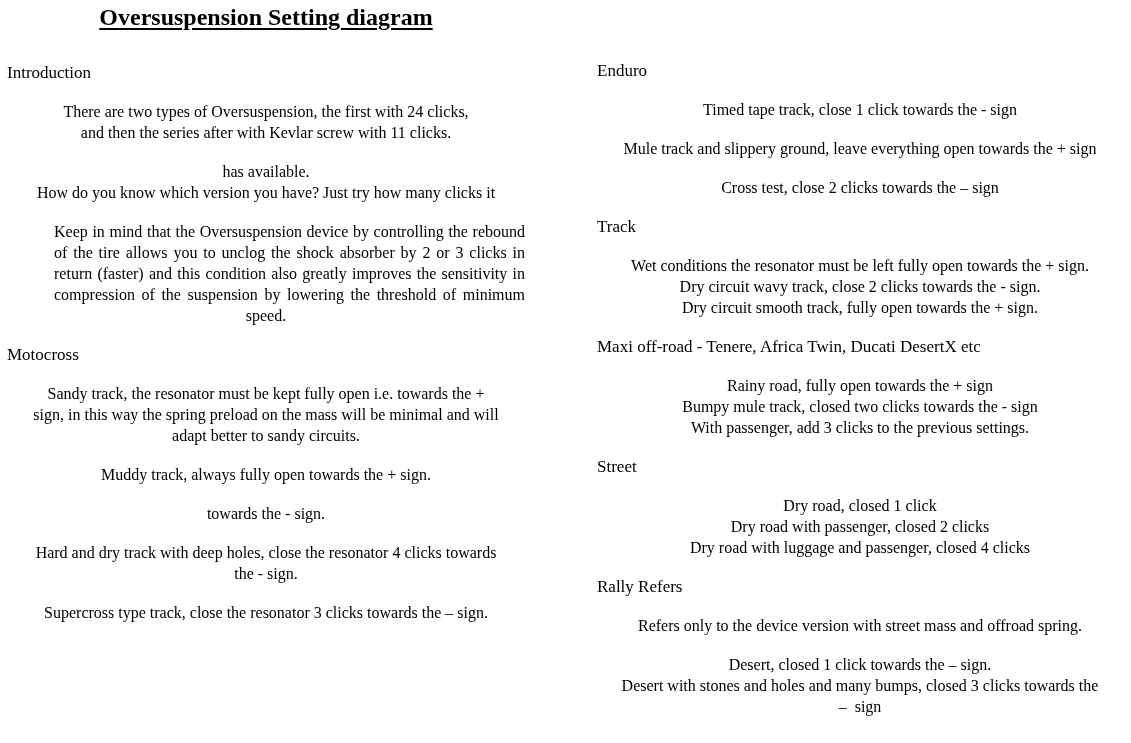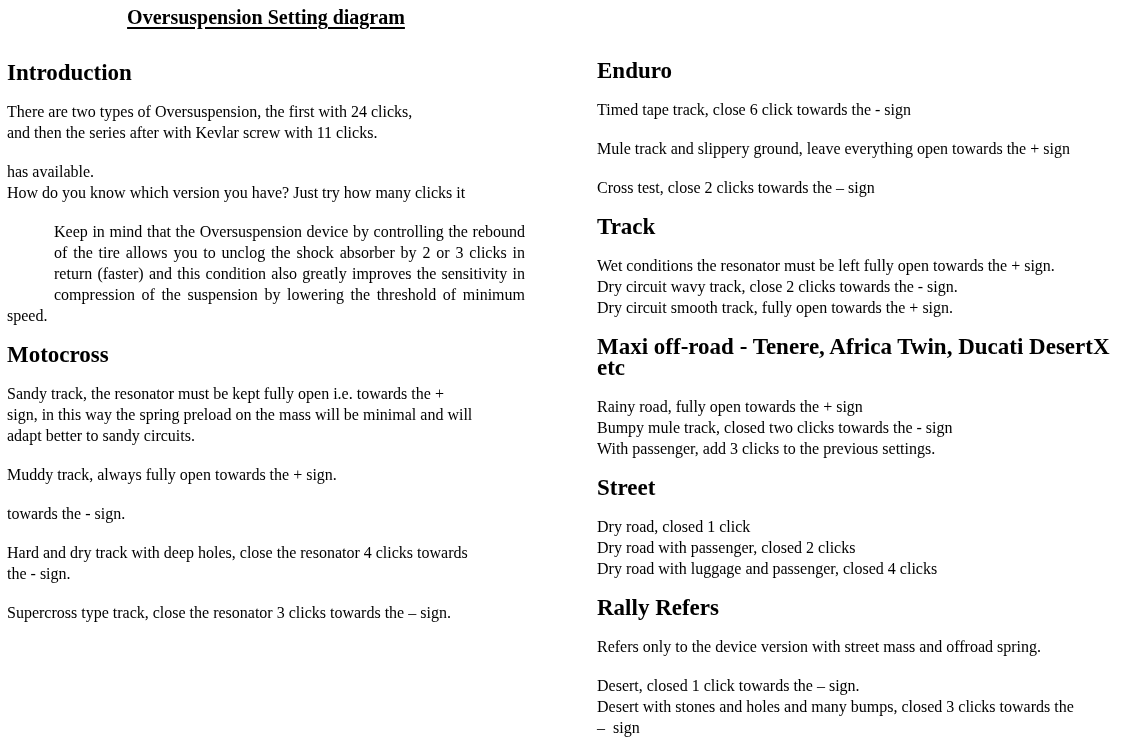--- a/index.html
+++ b/index.html
@@ -25,40 +25,41 @@
     width: 518px;
     margin-right: 72px;
     flex: 0 0 auto;
   }
   .col-right {
     width: 526px;
     flex: 0 0 auto;
   }
   .doc-title {
     margin: 5px 0 0 0;
-    font-size: 20px;
+    font-size: 24px;
     font-weight: bold;
     line-height: 24px;
     text-align: center;
     text-decoration: underline;
     text-decoration-thickness: 2px;
     text-underline-offset: 3px;
   }
   .hd {
     margin: 18px 0 0 0;
-    font-size: 23px;
-    font-weight: bold;
+    font-size: 17px;
+    font-weight: normal;
     line-height: 21px;
   }
   .col-left .hd.first { margin-top: 33px; }
   .col-right .hd.first { margin-top: 60px; }
   .para { margin: 18px 0 0 0; }
   .ln {
     line-height: 21px;
     white-space: pre-wrap;
+    text-align: center;
   }
   .jl {
     text-align: justify;
     text-align-last: justify;
     margin-left: 47px;
   }
 </style>
 </head>
 <body>
 
@@ -112,21 +113,21 @@
     <div class="para">
       <div class="ln">Supercross type track, close the resonator 3 clicks towards the – sign.</div>
     </div>
   </div>
 
   <div class="col-right">
 
     <h2 class="hd first">Enduro</h2>
 
     <div class="para">
-      <div class="ln">Timed tape track, close 6 click towards the - sign</div>
+      <div class="ln">Timed tape track, close 1 click towards the - sign</div>
     </div>
 
     <div class="para">
       <div class="ln">Mule track and slippery ground, leave everything open towards the + sign</div>
     </div>
 
     <div class="para">
       <div class="ln">Cross test, close 2 clicks towards the – sign</div>
     </div>
 

